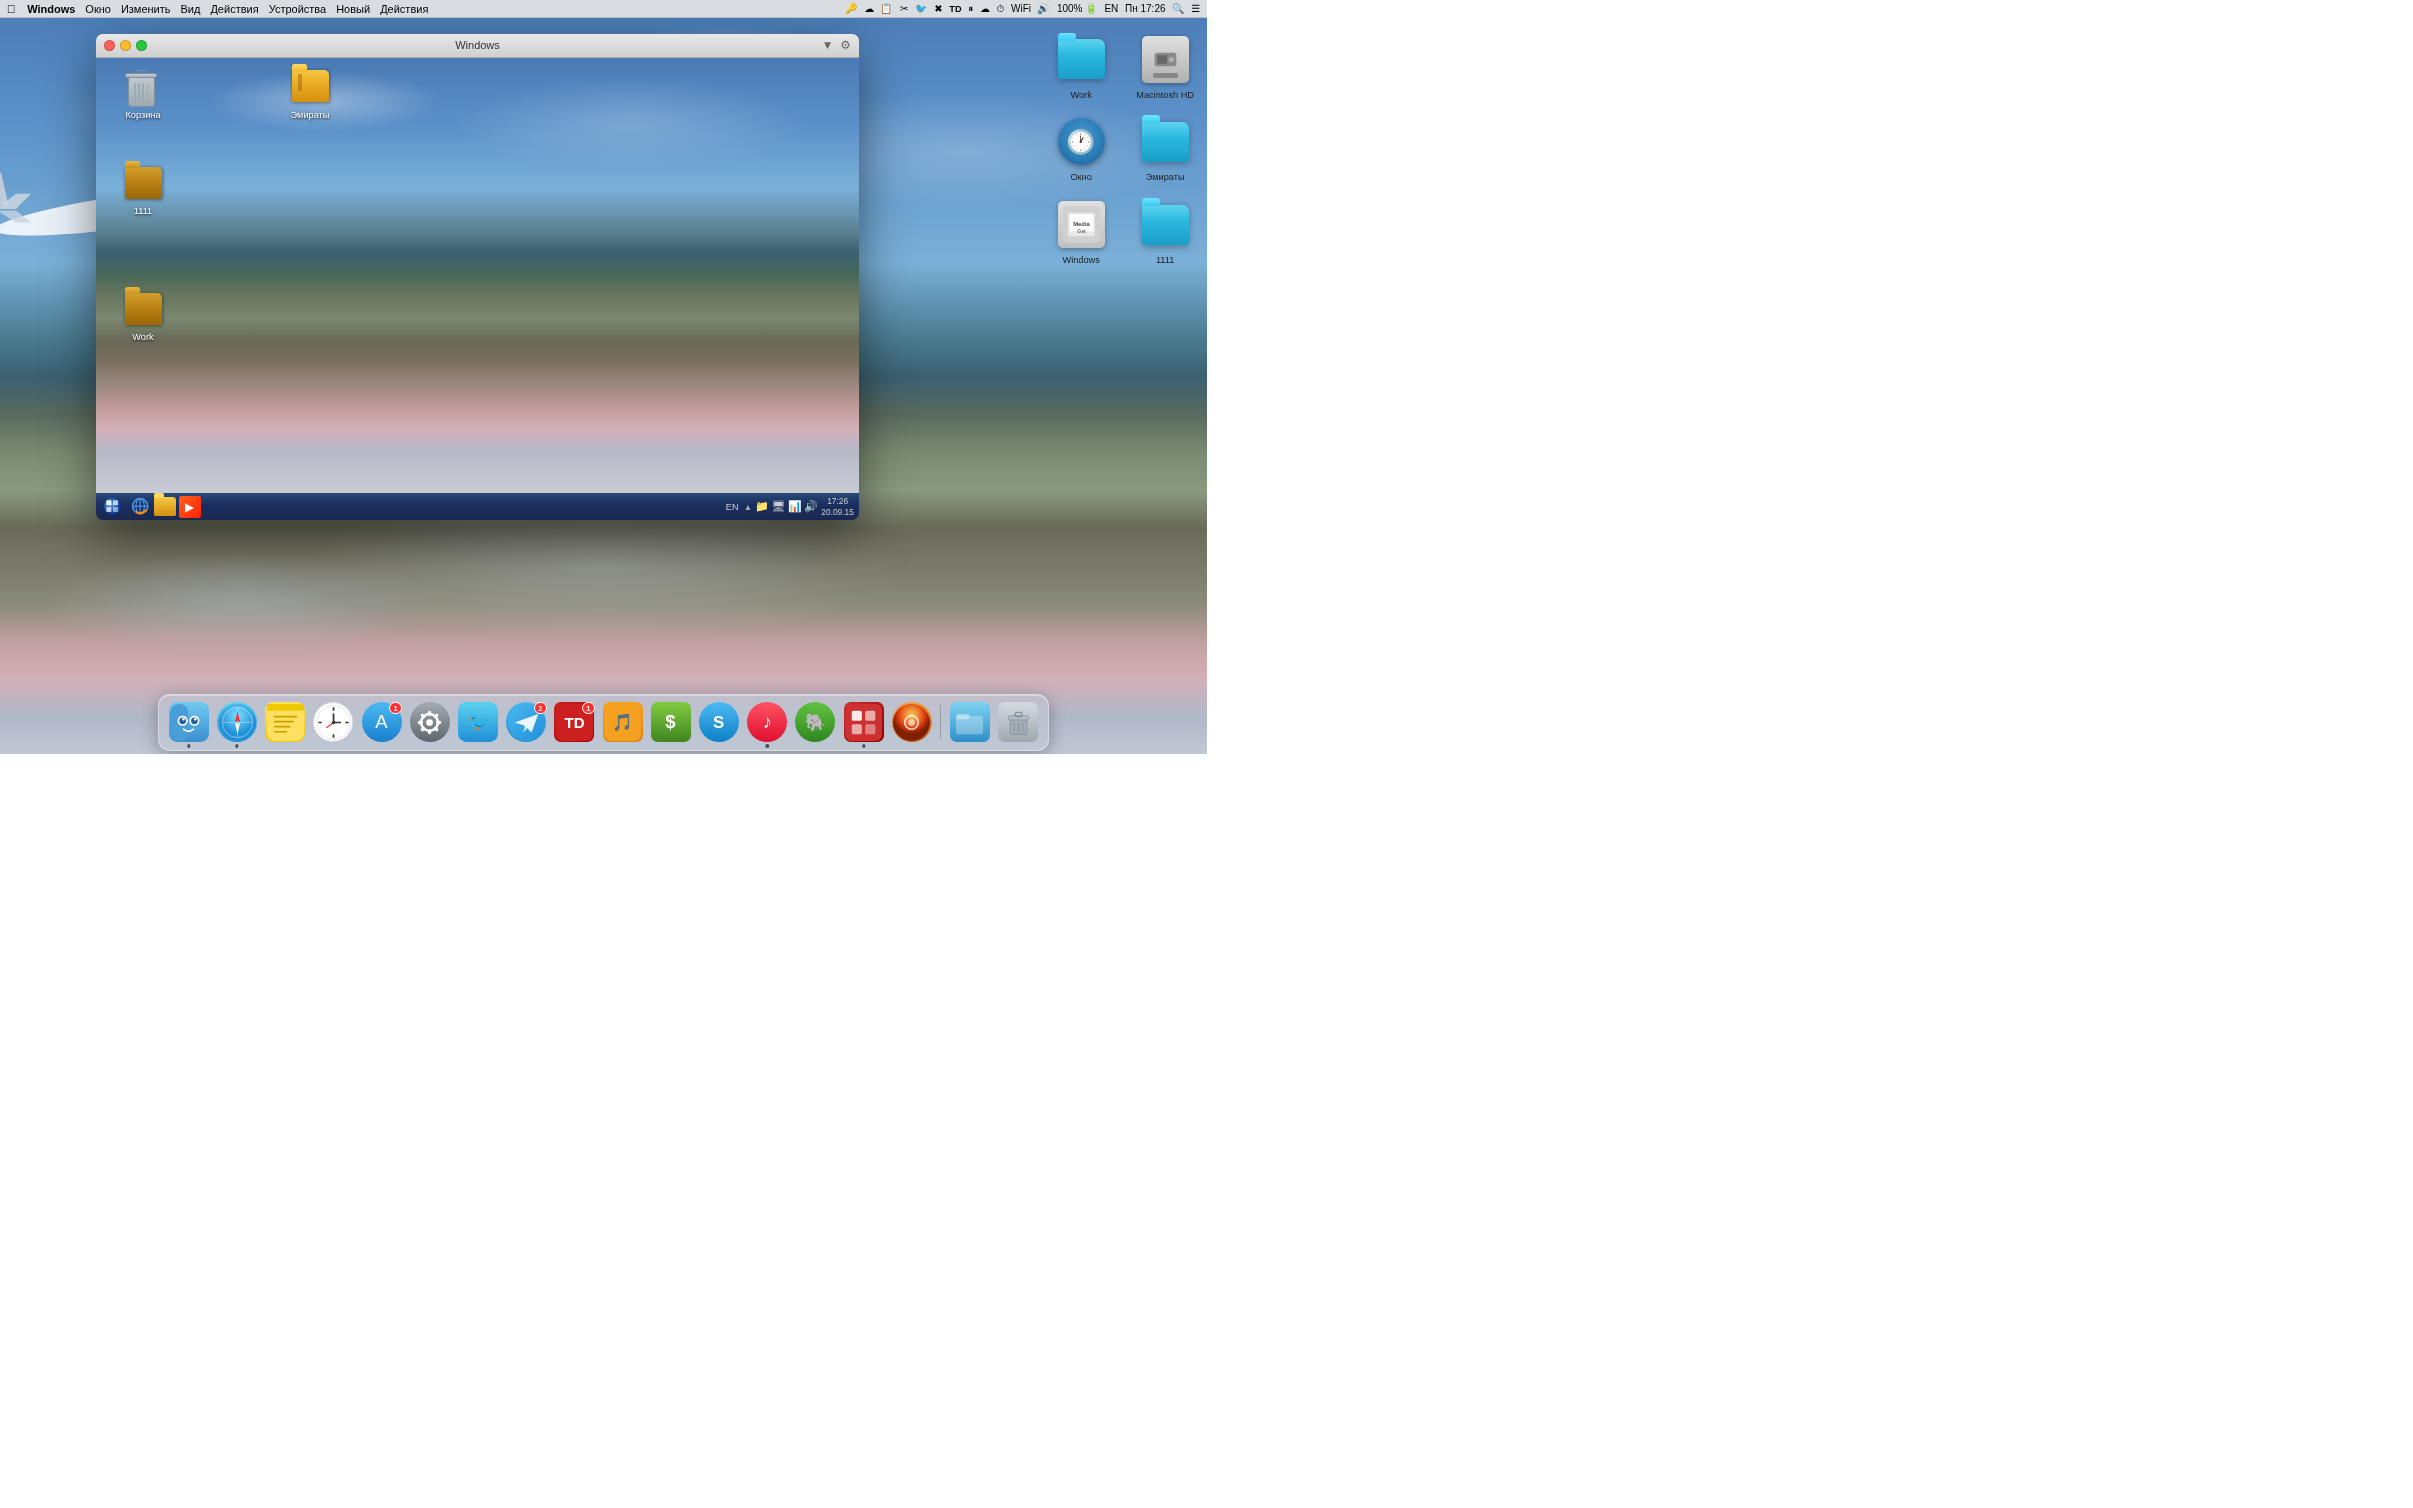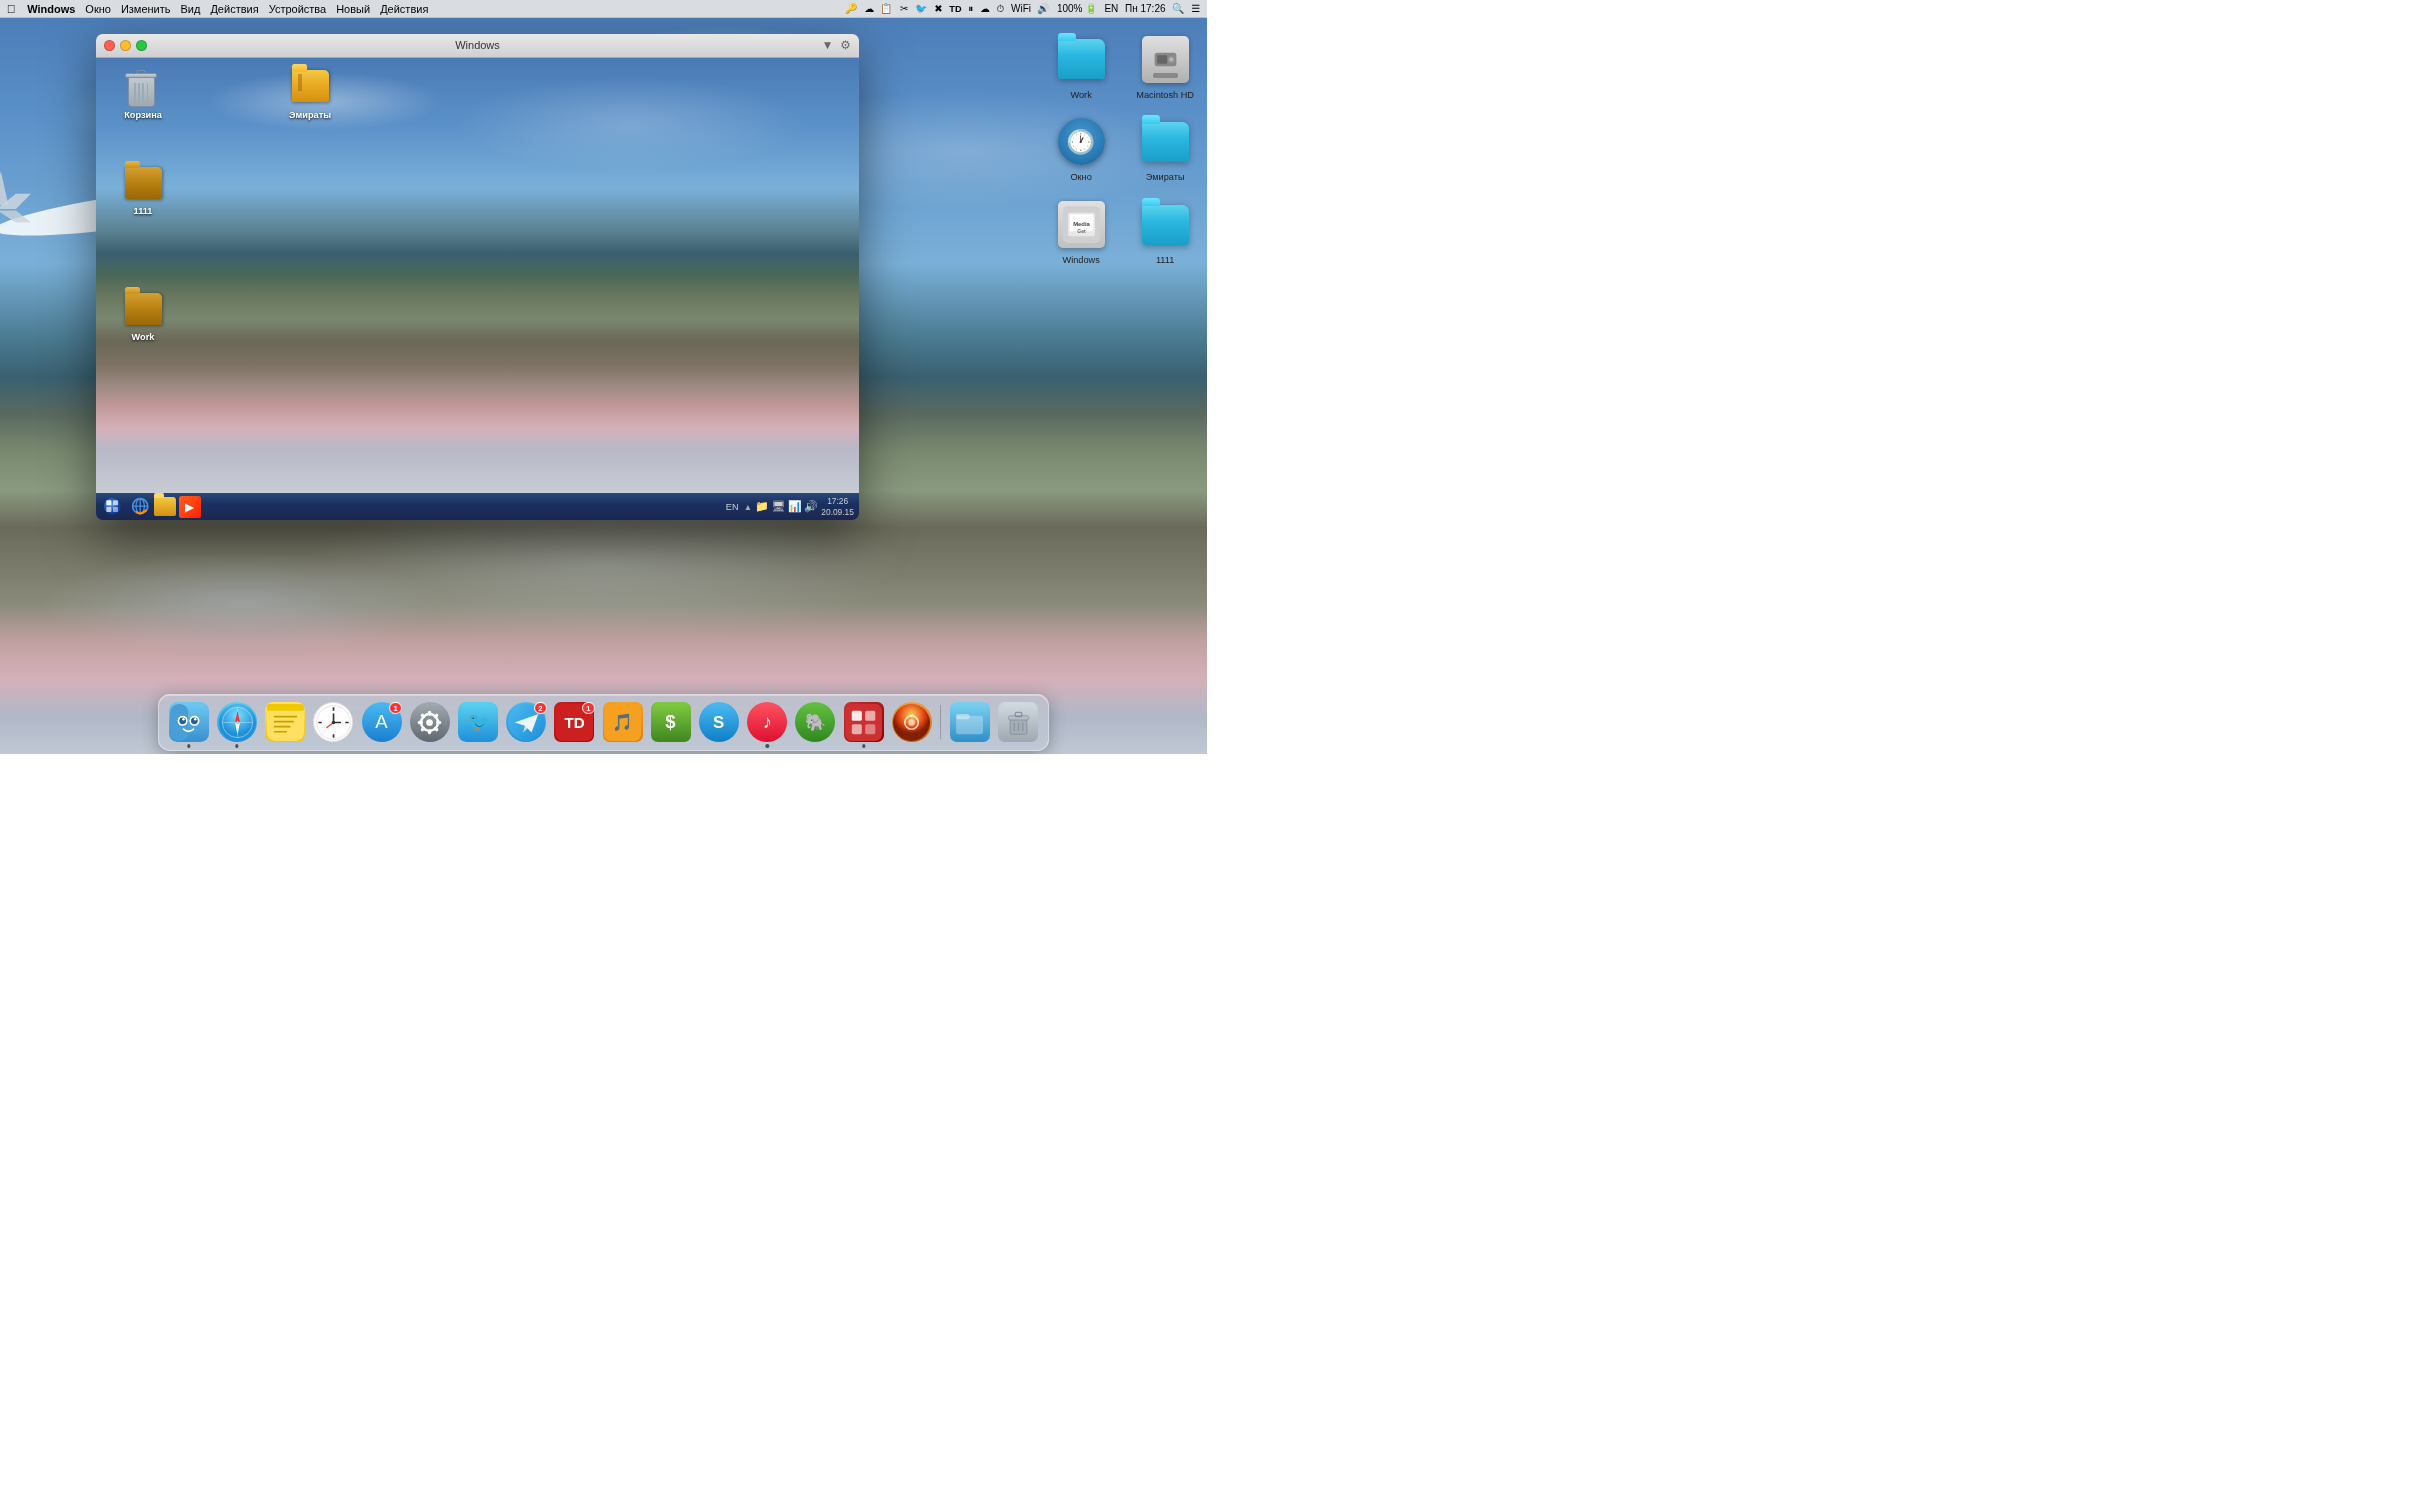--- a/index.html
+++ b/index.html
@@ -298,21 +298,20 @@
       width: 37px;
       height: 37px;
       margin-bottom: 2.5px;
     }
     .win-icon .win-icon-label {
       font-size: 9.2px;
       color: white;
       text-shadow: 0 0.8px 2.5px rgba(0,0,0,0.9);
       text-align: center;
       word-break: break-word;
-      font-weight: bold;
     }
 
     .trash-icon-win {
       width: 34px;
       height: 37px;
       position: relative;
     }
     .trash-body {
       width: 27px;
       height: 30px;

